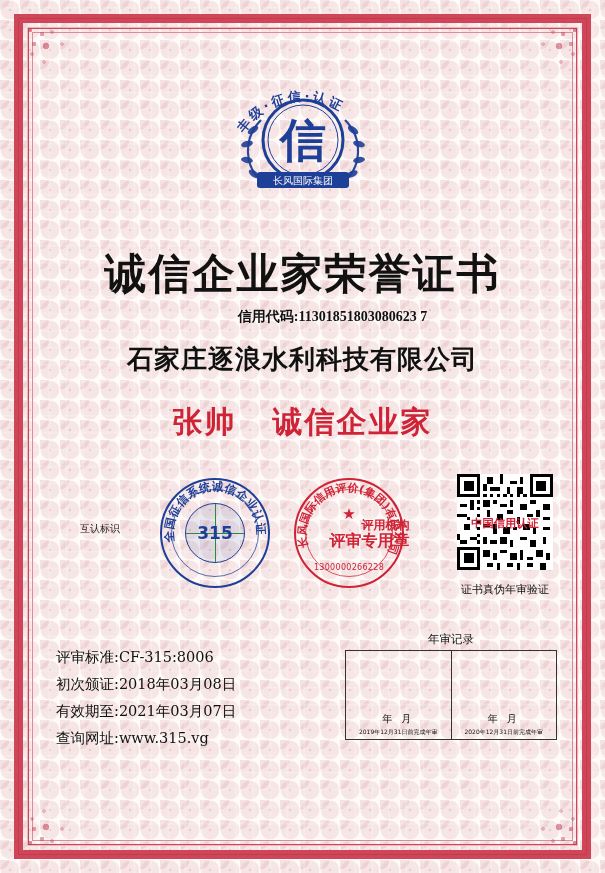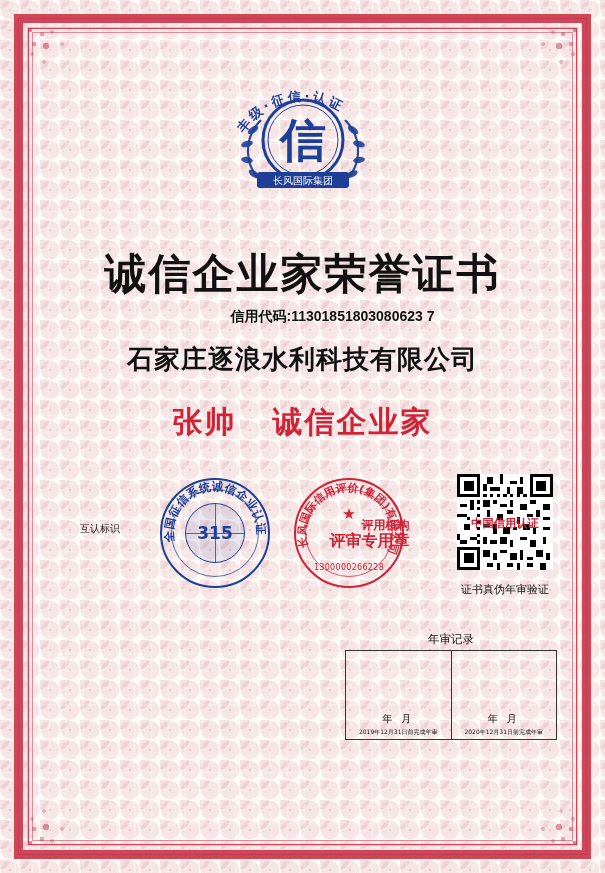--- a/index.html
+++ b/index.html
@@ -122,21 +122,21 @@
     font-size: 42px;
     letter-spacing: 2px;
     color: #111111;
     white-space: nowrap;
   }
   .credit-code {
     position: absolute;
     left: 0; right: 0;
     top: 268px;
     text-align: center;
-    font-family: Liberation Sans, sans-serif;
+    font-family: Liberation Serif, serif;
     font-weight: bold;
     font-size: 14px;
     color: #111111;
     padding-left: 60px;
   }
   .company-name {
     position: absolute;
     left: 0; right: 0;
     top: 302px;
     text-align: center;
@@ -569,20 +569,26 @@
                 <rect x="25" y="27" width="2" height="2"></rect>
             </g>
             <text x="14.5" y="16" text-anchor="middle" font-family="DejaVu Sans, sans-serif" font-size="3.4" font-weight="bold" fill="#cf2336">中国信用认证</text>
           </svg>
         </div>
         <div class="qr-caption">证书真伪年审验证</div>
       </div>
 
     </div>
 
+    <div class="info-block">
+      <div class="info-line">评审标准:CF-315:8006</div>
+      <div class="info-line">初次颁证:2018年03月08日</div>
+      <div class="info-line">有效期至:2021年03月07日</div>
+      <div class="info-line">查询网址:www.315.vg</div>
+    </div>
 
     <div class="review-table">
       <div class="review-title">年审记录</div>
       <div class="review-grid">
         <div class="review-cell">
           <div class="cell-date">年 月</div>
           <div class="cell-note">2019年12月31日前完成年审</div>
         </div>
         <div class="review-cell">
           <div class="cell-date">年 月</div>

